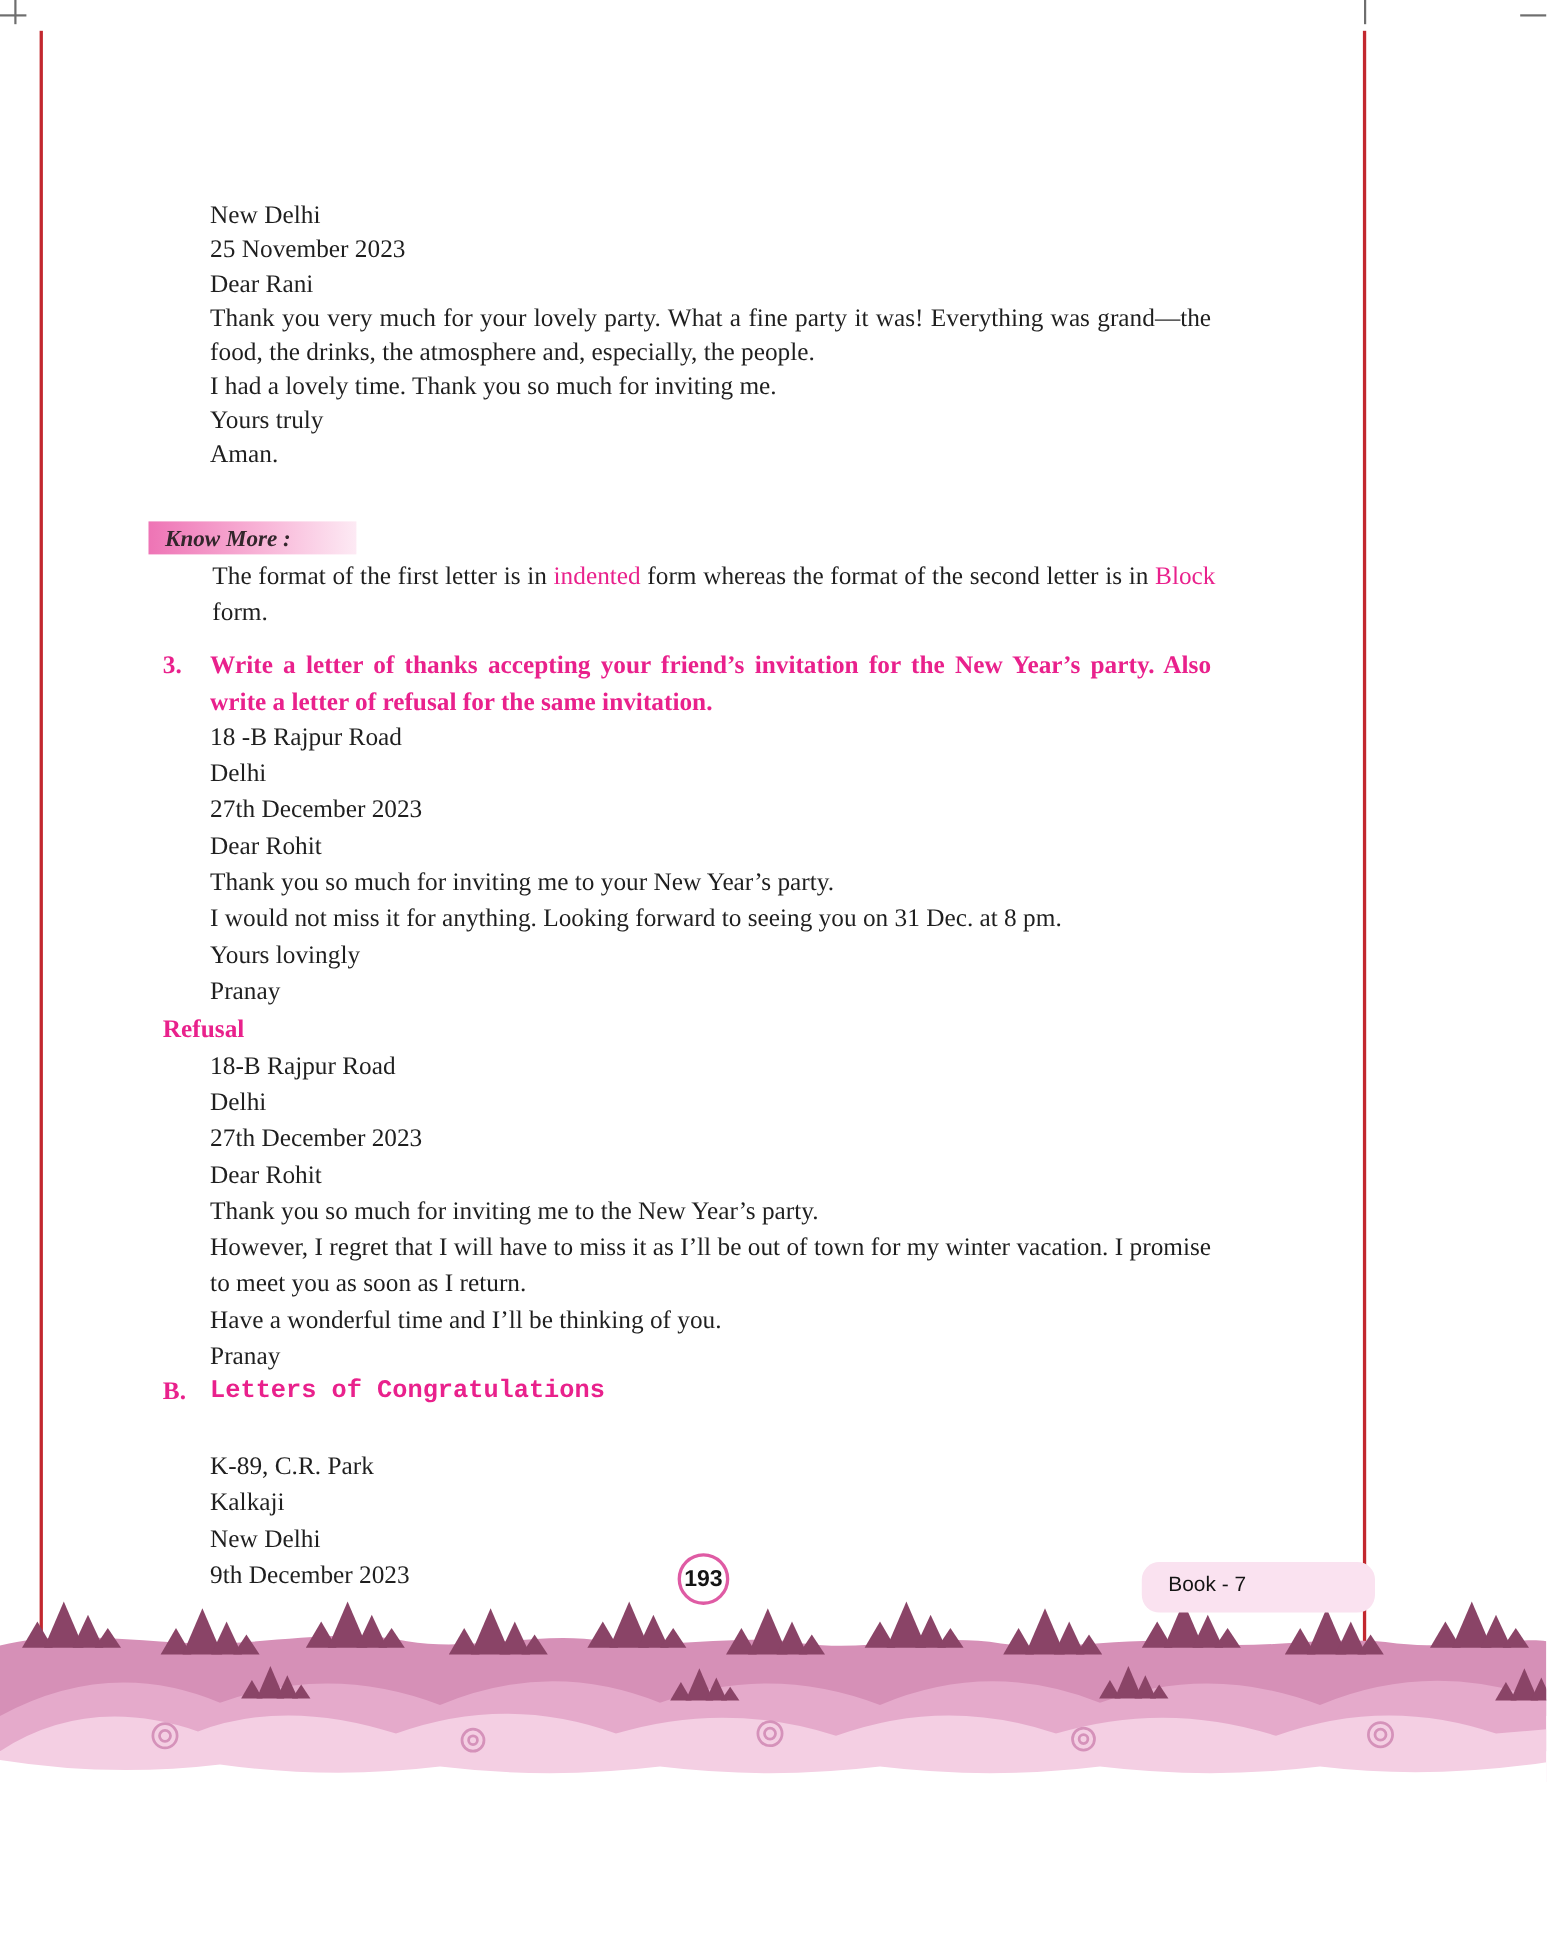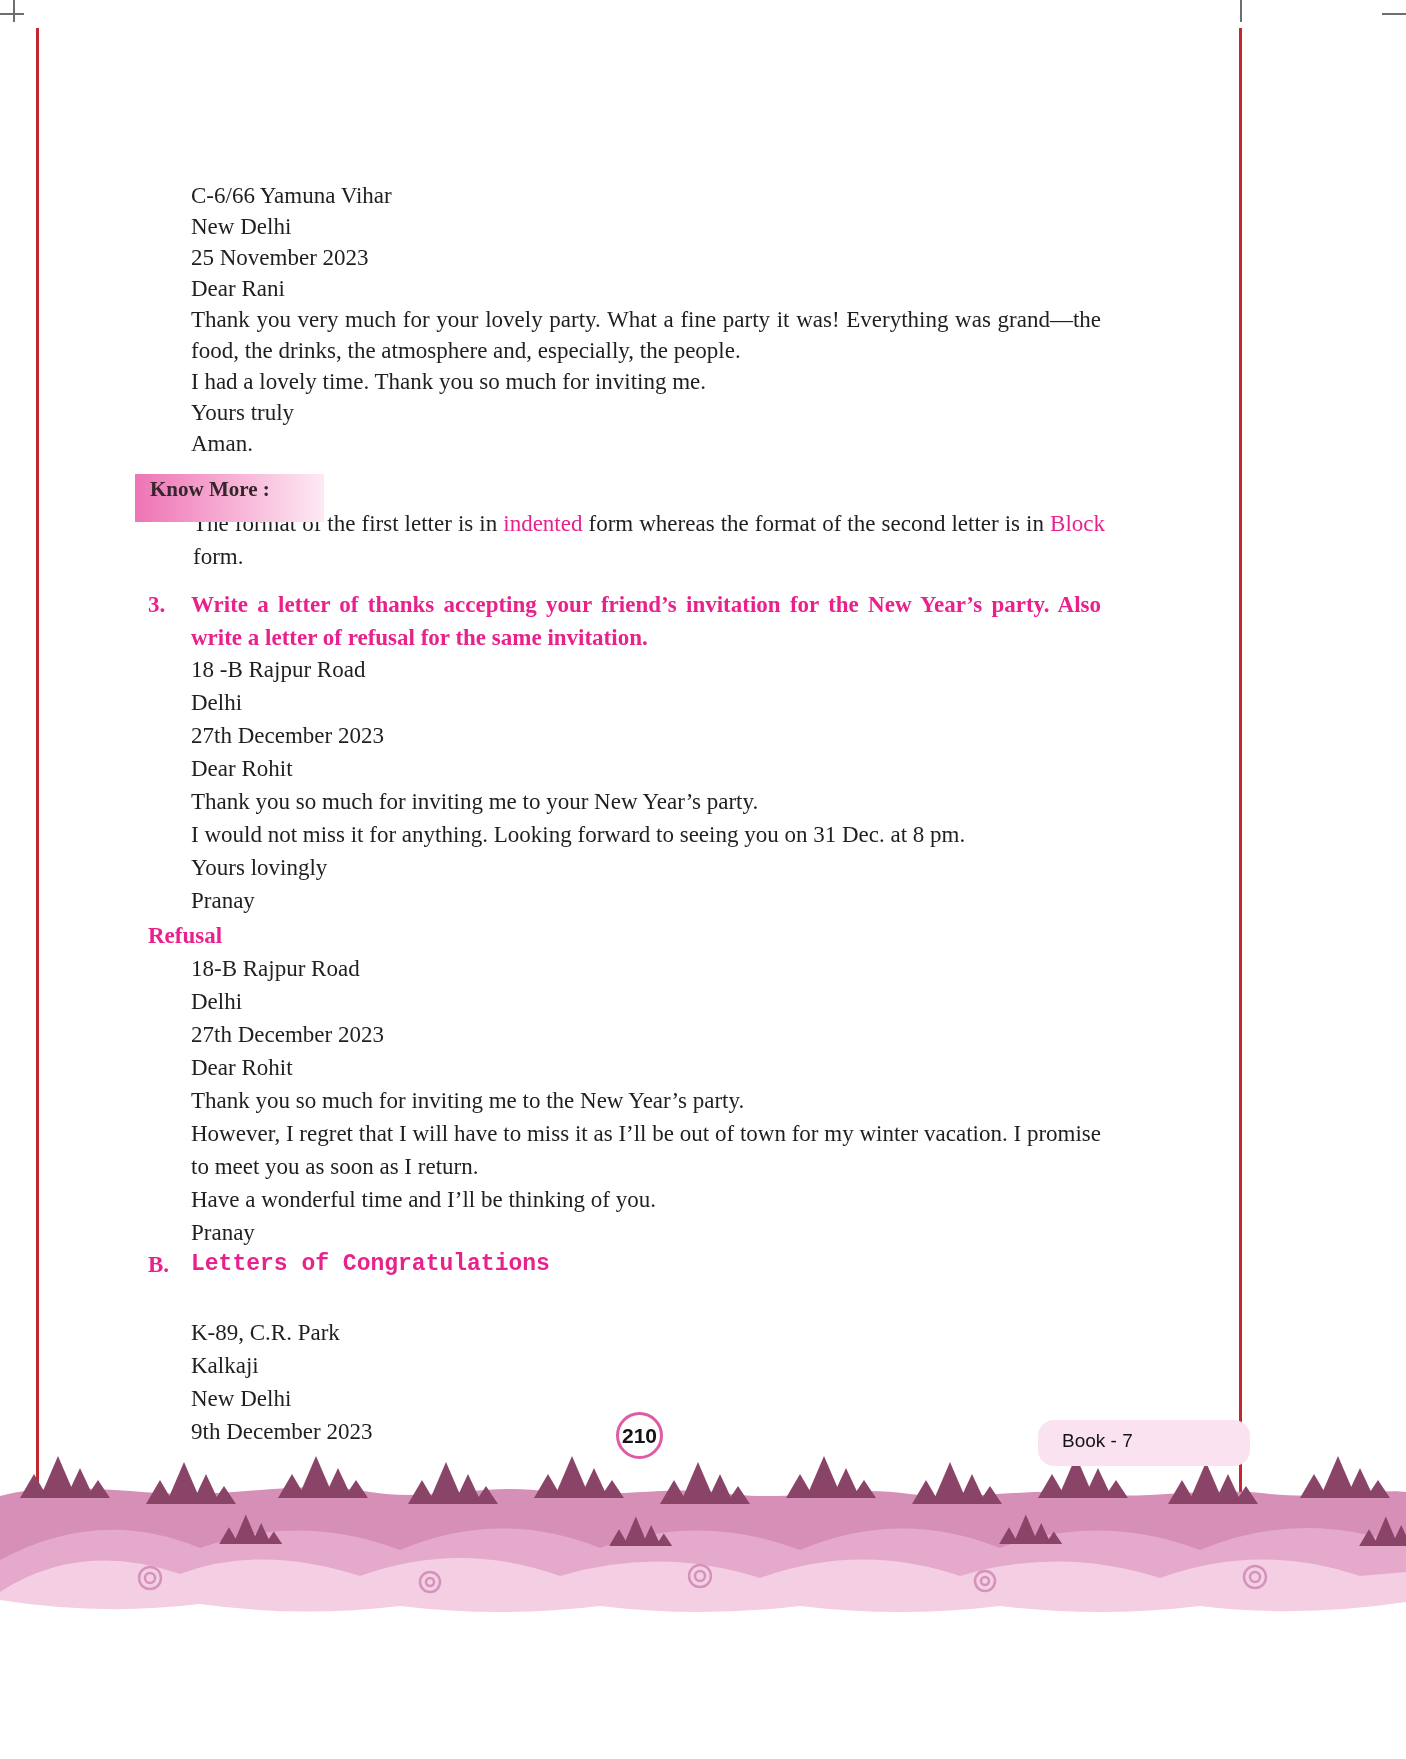--- a/index.html
+++ b/index.html
@@ -27,22 +27,23 @@
 
   .heading {
     position:absolute; left:148px; width:953px; font-size:23px; line-height:33px;
     font-weight:bold; color:#e9218c;
   }
   .heading .num { position:absolute; left:0; top:0; }
   .heading .htext { margin-left:43px; text-align:justify; }
   .heading .htext.left { text-align:left;font-family:Liberation Mono, monospace; }
 
   .km-strip {
-    position:absolute; left:135px; top:474px; width:189px; height:48px; z-index:2;
+    position:absolute; left:135px; top:474px; width:189px; height:30px; z-index:2;
     background:linear-gradient(90deg,#ee74b5 0%,#f8b4d7 55%,#fdeaf4 100%);
+    font-style:italic;
   }
   .km-strip span {
     display:block; font-size:21px; font-weight:bold; line-height:30px;
     padding-left:15px; color:#33262c;
   }
 
   
   .footer-art { position:absolute; left:0; top:1448px; width:1406px; height:172px; z-index:3; }
   .book-blob {
     position:absolute; left:1038px; top:1420px; width:212px; height:46px;
@@ -65,21 +66,20 @@
 <div class="sheet">
 
   <div class="crop h tl-h"></div>
   <div class="crop v tl-v"></div>
   <div class="crop h tr-h"></div>
   <div class="crop v tr-v"></div>
   <div class="red-rule left"></div>
   <div class="red-rule right"></div>
 
   <section class="letter" style="top:180px;">
-    <div class="ln">C-6/66 Yamuna Vihar</div>
     <div class="ln">New Delhi</div>
     <div class="ln">25 November 2023</div>
     <div class="ln">Dear Rani</div>
     <div class="ln just">Thank you very much for your lovely party. What a fine party it was! Everything was grand—the food, the drinks, the atmosphere and, especially, the people.</div>
     <div class="ln">I had a lovely time. Thank you so much for inviting me.</div>
     <div class="ln">Yours truly</div>
     <div class="ln">Aman.</div>
   </section>
 
   <div class="km-strip">
@@ -174,16 +174,16 @@
       <circle cx="1255" cy="129" r="11"></circle>
         <circle cx="1255" cy="129" r="5"></circle>
     </g>
     <path d="M0,172 L0,152 Q100,168 200,156 Q300,170 400,158 Q500,170 600,158 Q700,170 800,158 Q900,170 1000,158 Q1100,170 1200,158 Q1300,170 1406,154 L1406,172 Z" fill="#ffffff"></path>
   </svg>
 
   <div class="book-blob"></div>
   <div class="book-label">Book - 7</div>
 
   <div class="page-circle">
-    <span>210</span>
+    <span>193</span>
   </div>
 
 </div>
 
 </body></html>

